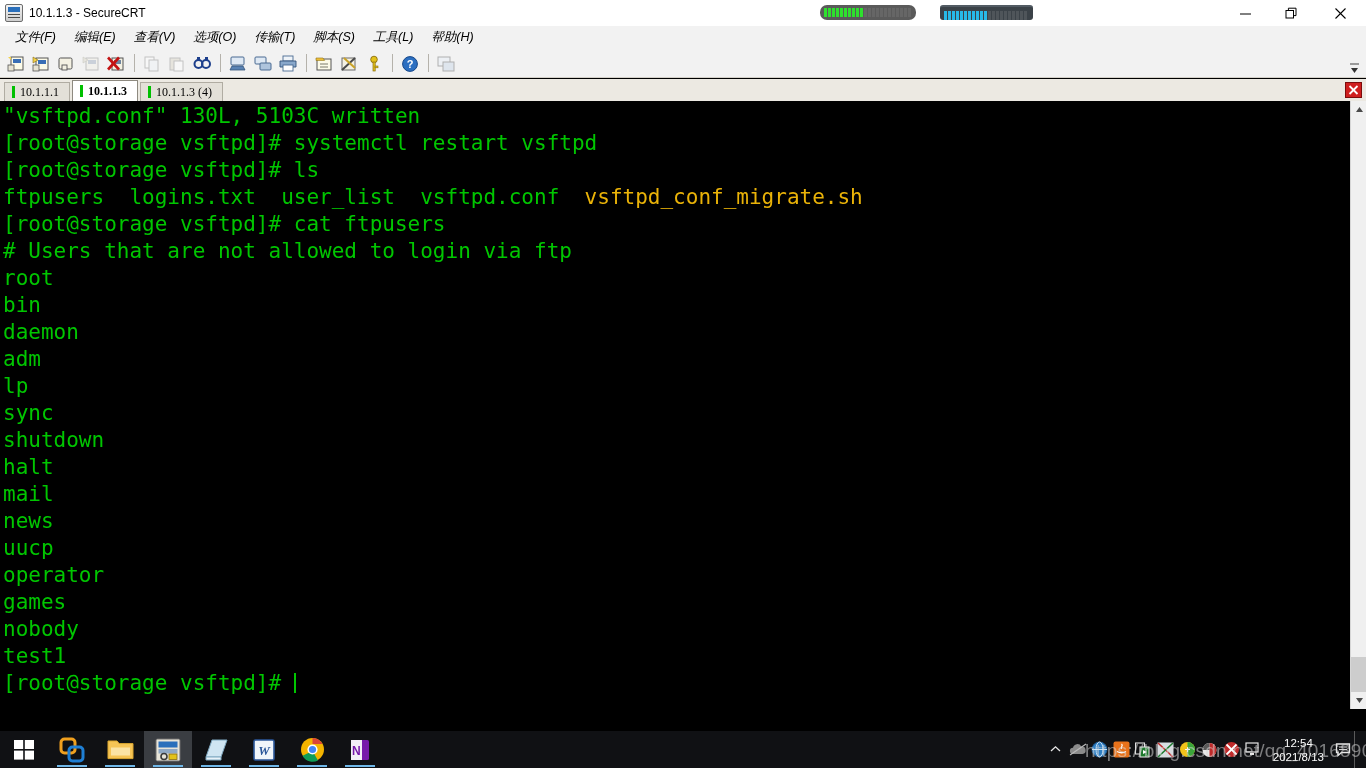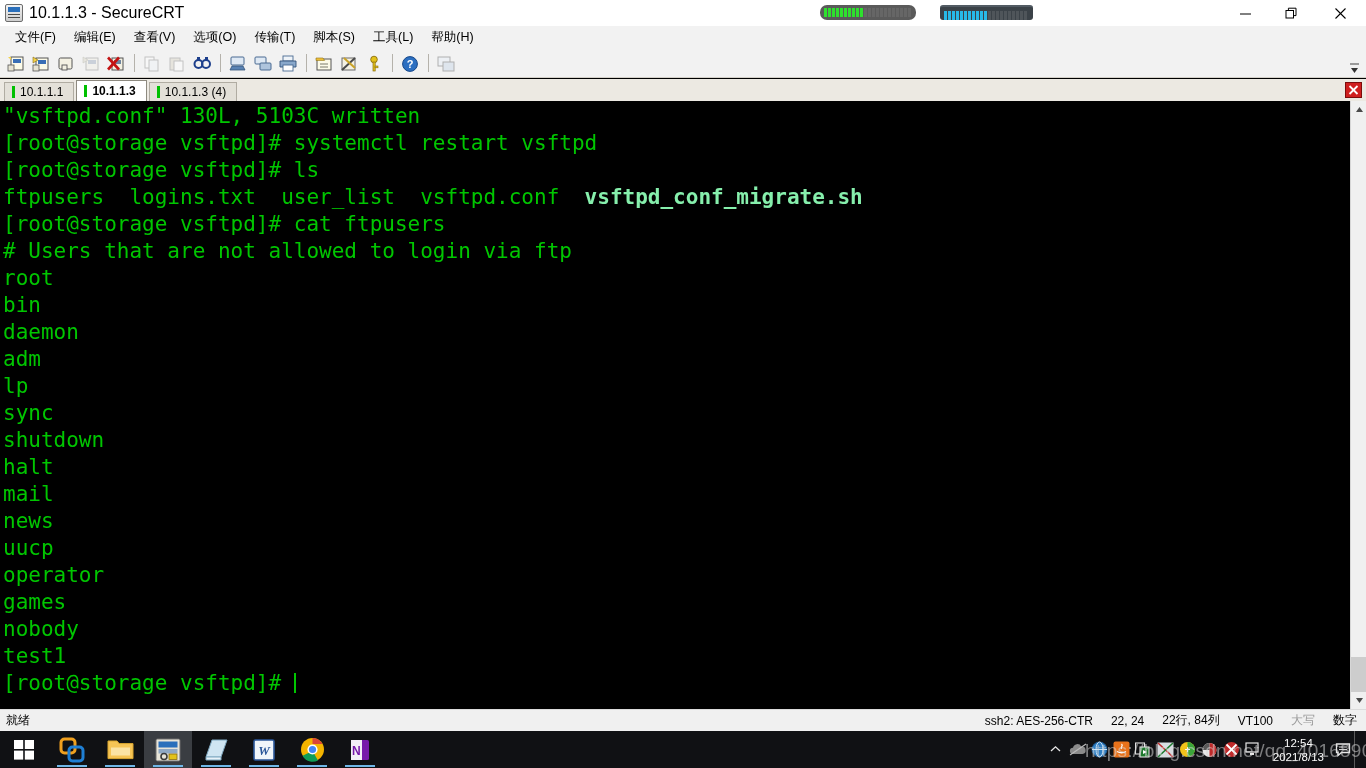--- a/index.html
+++ b/index.html
@@ -24,58 +24,58 @@
     position:relative; flex:none;
   }
   .title-icon::before{
     content:""; position:absolute; left:2px; top:2px; right:2px; height:5px;
     background:#2a6fbb;
   }
   .title-icon::after{
     content:""; position:absolute; left:2px; top:9px; right:2px; bottom:2px;
     background:repeating-linear-gradient(to bottom,#4a4a4a 0 1px,transparent 1px 3px);
   }
-  .title-text { font-size:16px; color:#000; white-space:nowrap; }
+  .title-text { font-size:12px; color:#000; white-space:nowrap; }
 
   .gadget { position:absolute; top:5px; height:15px; border-radius:7px; }
   .gadget.cpu { left:820px; width:96px; background:#5a5a5a; }
   .gadget.mem { left:940px; width:93px; background:#3b4248; border-radius:3px;
                 border-top:2px solid #525b63; }
   .bars { position:absolute; top:3px; left:4px; height:9px; display:flex; gap:1px; }
   .bars i { display:block; width:3px; height:9px; }
 
   .winbtns { position:absolute; top:0; right:0; height:26px; display:flex; }
   .winbtn { width:46px; height:26px; display:flex; align-items:center; justify-content:center;
             font-size:13px; color:#000; }
   .winbtn.close-btn { width:52px; }
   .winbtn svg { display:block; }
 
   
   .menubar {
     position:absolute; top:26px; left:0; width:1366px; height:23px;
-    background:#f2f2f2; display:flex; align-items:center; padding-left:6px;
+    background:#f2f2f2; display:flex; align-items:center; padding-left:6px;font-style:italic;
   }
   .menu-item { font-size:12.5px; color:#000; padding:3px 9px; white-space:nowrap; cursor:default; }
 
   
   .toolbar {
     position:absolute; top:49px; left:0; width:1366px; height:29px;
     background:#f2f2f2; display:flex; align-items:center; padding-left:4px;
     border-bottom:1px solid #d4d0c8;
   }
   .tb { width:24px; height:23px; margin-right:1px; position:relative; flex:none; }
   .tb svg { position:absolute; left:3px; top:3px; }
   .tbsep { width:1px; height:18px; background:#b5b2ab; margin:0 5px; flex:none; }
   .tb-overflow { position:absolute; right:6px; width:11px; height:23px;
                  display:flex; align-items:flex-end; justify-content:center; }
 
   
   .tabbar {
     position:absolute; top:79px; left:0; width:1366px; height:22px;
-    background:#ece9e2; display:flex; align-items:flex-end; padding-left:4px;
+    background:#ece9e2; display:flex; align-items:flex-end; padding-left:4px;font-family:Liberation Serif, serif;
   }
   .tab {
     height:19px; display:flex; align-items:center; gap:5px;
     padding:0 10px 0 7px; font-size:12px; color:#000;
     background:#e3e0d8; border:1px solid #b0aca2; border-bottom:none;
     margin-right:2px; white-space:nowrap;
   }
   .tab.active { background:#ffffff; height:21px; border-color:#8e8a80; font-weight:bold; }
   .tab-led { width:3px; height:12px; background:#00c000; flex:none; }
   .tab-close {
@@ -88,21 +88,21 @@
   .terminal {
     position:absolute; top:101px; left:0; width:1350px; height:608px;
     background:#000; overflow:hidden;
     font-family:"DejaVu Sans Mono","Liberation Mono",monospace;
     font-size:21px; line-height:27px;
     padding:2px 0 0 3px;
     color:#00c600;
     white-space:pre;
   }
   .term-line { height:27px; letter-spacing:0px; }
-  .exec { color:#86efac; font-weight:bold; }
+  .exec { color:#eab308; font-weight:normal; }
   .cursor-bar { display:inline-block; width:2px; height:20px; background:#00c600;
                 vertical-align:-3px; }
 
   .vscroll {
     position:absolute; top:101px; right:0; width:16px; height:608px;
     background:#f0f0f0; border-left:1px solid #d6d6d6;
   }
   .vsb-arrow { width:16px; height:17px; display:flex; align-items:center; justify-content:center; }
   .vsb-thumb { position:absolute; left:0; width:16px; background:#cdcdcd; }
 
@@ -388,31 +388,20 @@
         </svg>
     </div>
     <div class="vsb-thumb" style="top:556px; height:35px;"></div>
     <div class="vsb-arrow" style="position:absolute; bottom:0;">
       <svg width="9" height="7" viewBox="0 0 9 7">
           <polygon points="4.5,6 1,1 8,1" fill="#4a4a4a"></polygon>
         </svg>
     </div>
   </div>
 
-  <div class="statusbar">
-    <span class="st-ready">就绪</span>
-    <div class="st-right" id="statusright">
-        <div class="st-cell">ssh2: AES-256-CTR</div>
-        <div class="st-cell">22, 24</div>
-        <div class="st-cell">22行, 84列</div>
-        <div class="st-cell">VT100</div>
-        <div class="st-cell dim">大写</div>
-        <div class="st-cell">数字</div>
-      </div>
-  </div>
 
   <div class="taskbar">
     <div class="tk">
       <svg width="21" height="21" viewBox="0 0 21 21">
         <rect x="0" y="1" width="9.2" height="9" fill="#fff"></rect>
         <rect x="10.8" y="1" width="9.2" height="9" fill="#fff"></rect>
         <rect x="0" y="11.6" width="9.2" height="9" fill="#fff"></rect>
         <rect x="10.8" y="11.6" width="9.2" height="9" fill="#fff"></rect>
       </svg>
     </div>

